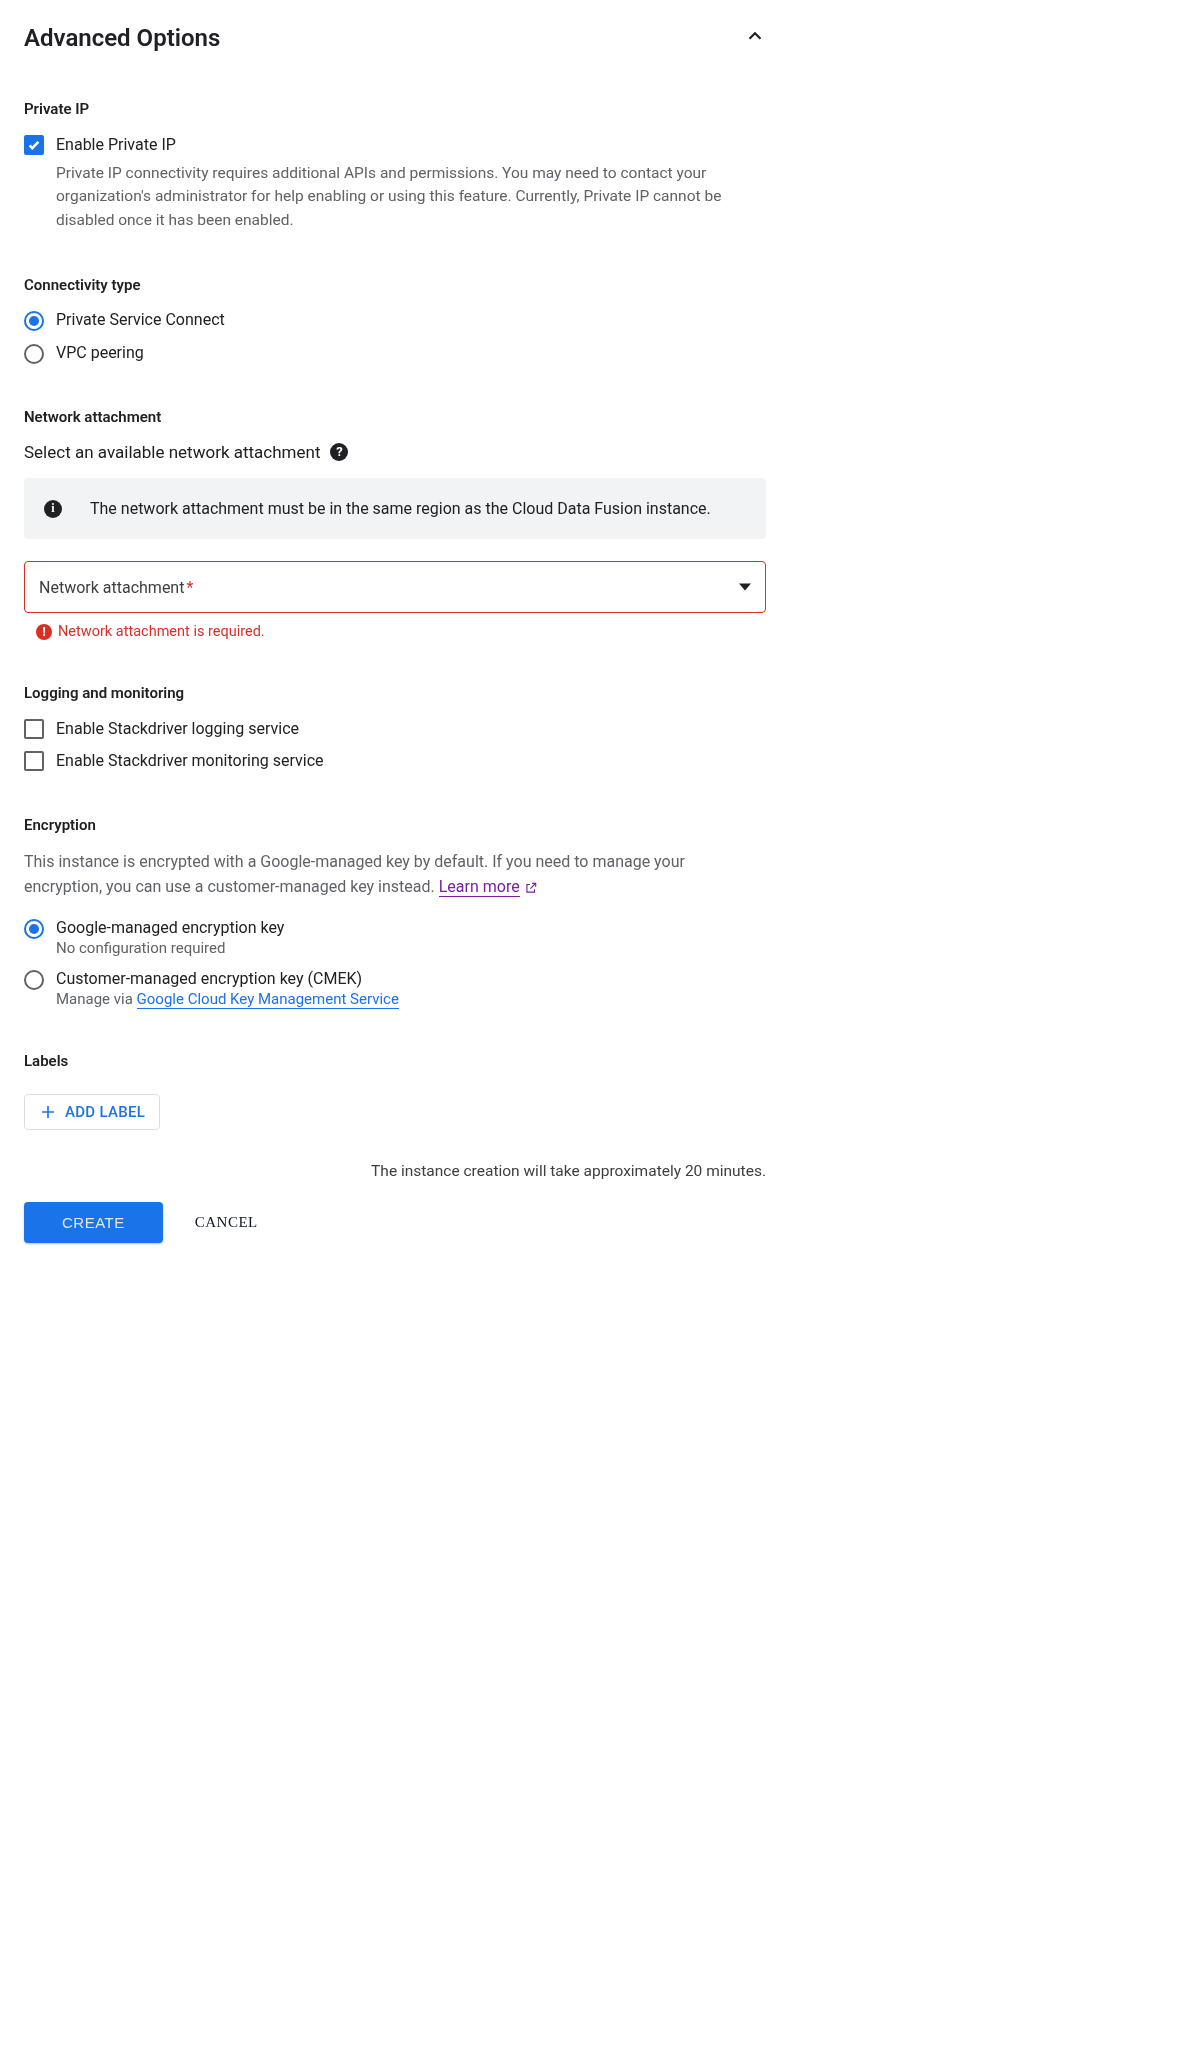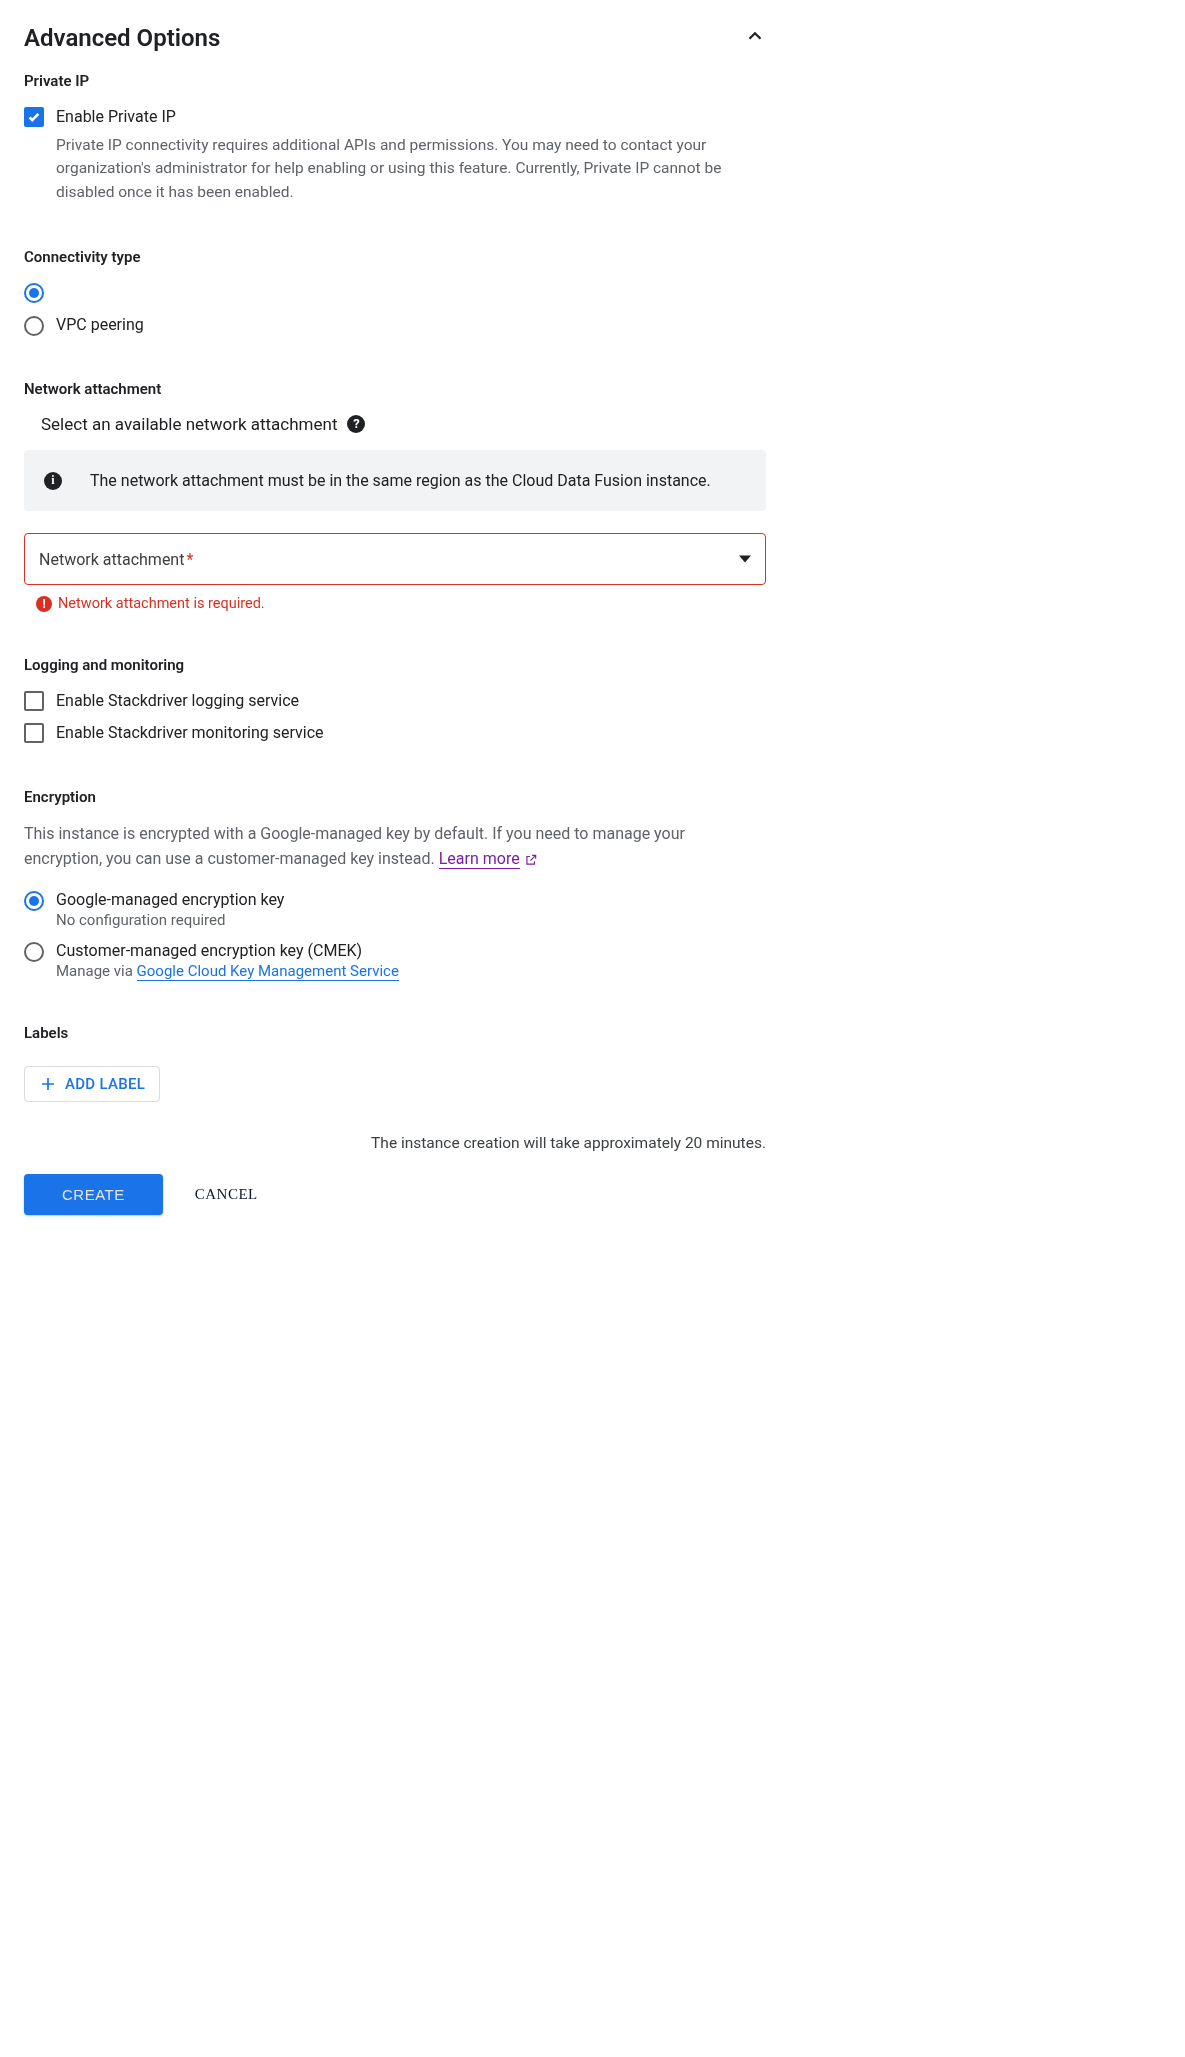--- a/index.html
+++ b/index.html
@@ -10,21 +10,21 @@
     color: #202124;
     width: 790px;
     background: #fff;
     font-size: 16px;
   }
   .section-header {
     display: flex;
     justify-content: space-between;
     align-items: center;
     cursor: pointer;
-    margin-bottom: 20px;
+    margin-bottom: 48px;
   }
   .section-title {
     font-size: 24px;
     font-weight: 600;
   }
   .chevron svg { width: 22px; height: 22px; }
 
   h2.subheading {
     font-size: 15px;
     font-weight: 600;
@@ -84,21 +84,20 @@
     transform: translate(-50%, -50%);
   }
   .radio-body { flex: 1; }
   .radio-label { font-size: 16px; }
   .radio-subtext { font-size: 15px; color: #5f6368; margin-top: 2px; }
 
   .row-label-with-help {
     display: flex; align-items: center; gap: 10px;
     font-size: 17px;
     margin-bottom: 16px;
-    margin-left: 17px;
   }
   .help-icon {
     width: 18px; height: 18px; border-radius: 50%;
     background: #202124; color: #fff;
     display: inline-flex; align-items: center; justify-content: center;
     font-size: 13px; font-weight: 700;
   }
 
   .info-banner {
     background: #f1f3f4;
@@ -230,20 +229,23 @@
       <div class="checkbox-label">Enable Private IP</div>
       <div class="checkbox-desc">Private IP connectivity requires additional APIs and permissions. You may need to contact your organization's administrator for help enabling or using this feature. Currently, Private IP cannot be disabled once it has been enabled.</div>
     </div>
   </div>
 </div>
 
 <div class="block">
   <h2 class="subheading">Connectivity type</h2>
   <div class="radio-row">
     <div class="radio selected"></div>
+    <div class="radio-body">
+      <div class="radio-label">Private Service Connect</div>
+    </div>
   </div>
   <div class="radio-row">
     <div class="radio"></div>
     <div class="radio-body">
       <div class="radio-label">VPC peering</div>
     </div>
   </div>
 </div>
 
 <div class="block">

